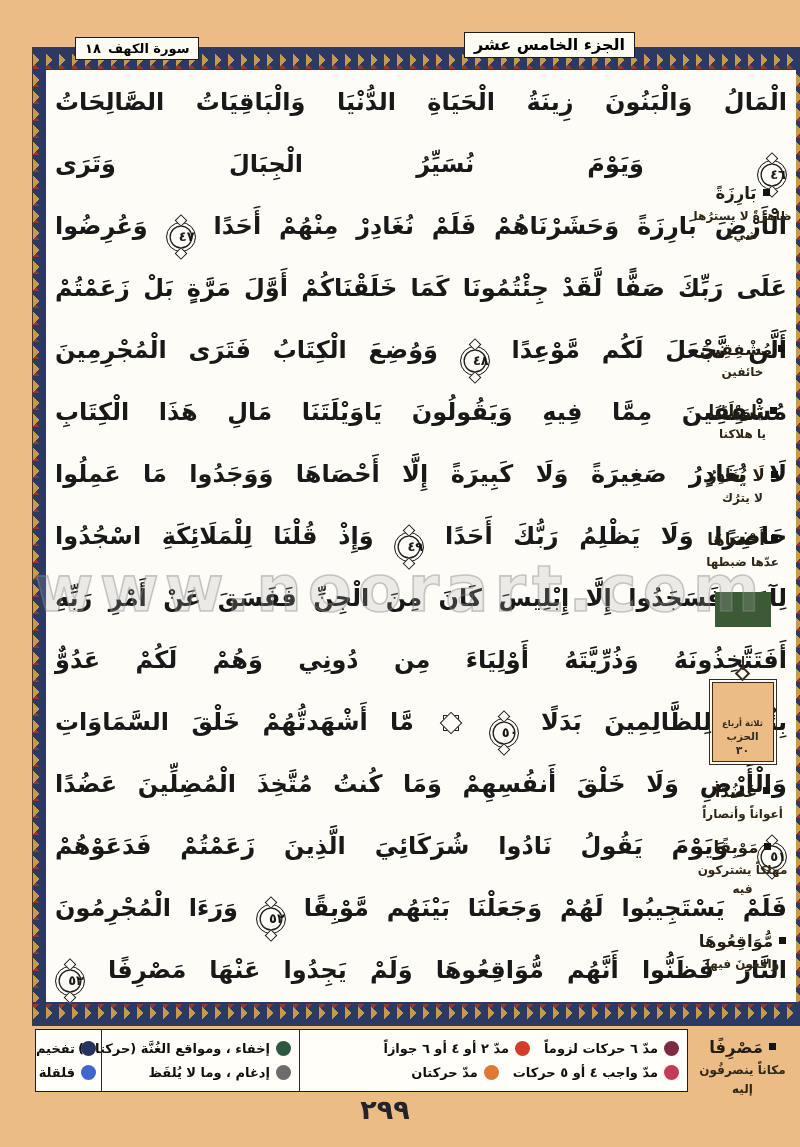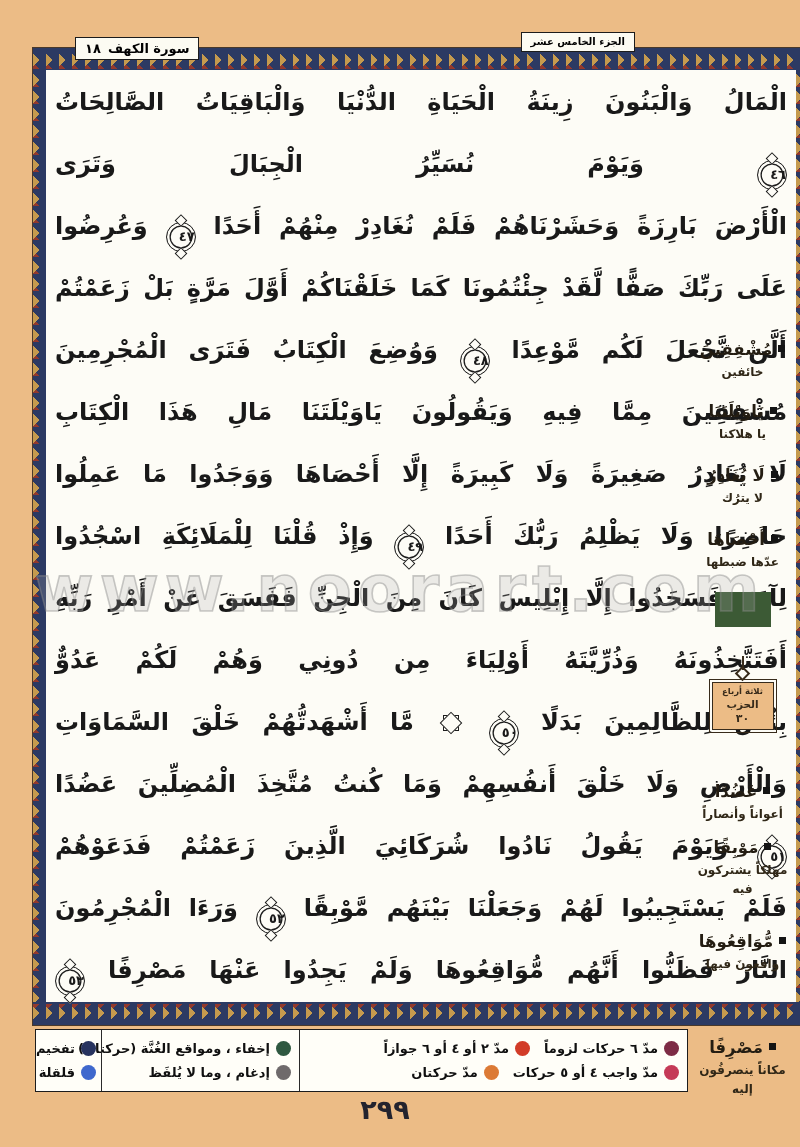--- a/index.html
+++ b/index.html
@@ -18,21 +18,21 @@
   .band-bottom { left:0; bottom:0; width:100%; height:23px; transform:scaleY(-1); }
   .band-left   { left:0; top:22px; bottom:23px; width:13px; background-size:13px 17px; }
   .band-right  { right:0; top:22px; bottom:23px; width:13px; background-size:13px 17px; }
   .interior { position:absolute; left:13px; right:13px; top:22px; bottom:23px; background:#fdfcf6; }
 
   
   .badge { position:absolute; background:#fcfbf2; border:1.2px solid #1c1c1c; color:#000000;
            font-weight:bold; font-size:13px; line-height:1; padding:4px 9px; white-space:nowrap; z-index:5; }
   .badge-surah { left:75px; top:37px; }
   .badge-surah .num { margin-right:7px; }
-  .badge-juz { left:auto; right:165px; top:32px; font-size:10px; }
+  .badge-juz { left:auto; right:165px; top:32px; font-size:16px; }
 
   
   #quran-lines { position:absolute; inset:0; padding:2px 9px 0; }
   .qline { height:62px; line-height:60px; font-size:24px; font-weight:bold; color:#191919;
            text-align:justify; text-align-last:justify; white-space:nowrap; overflow:visible; }
   .qt { letter-spacing:0.5px; }
   .vmark { display:inline-flex; align-items:center; justify-content:flex-start; width:30px; height:30px;
            border:1.5px solid #1d1d1d; border-radius:50%; vertical-align:-7px; position:relative;
            box-shadow: inset 0 0 0 2.5px #fdfcf6, inset 0 0 0 3.8px #1d1d1d; background:#fdfcf6; }
   .vmark::before, .vmark::after { content:""; position:absolute; left:50%; width:7px; height:7px;
@@ -54,21 +54,21 @@
   .mnote { position:absolute; left:4px; right:4px; text-align:center; color:#241d12; }
   .mhead { font-size:16.5px; font-weight:bold; white-space:nowrap; }
   .bullet { display:inline-block; width:7px; height:7px; background:#141414; margin-left:6px; vertical-align:3px; }
   .mdef { font-size:12px; font-weight:bold; color:#302717; line-height:1.55; margin-top:4px; padding:0 4px; }
   .green-box { position:absolute; left:50%; transform:translateX(-50%); width:56px; height:35px; background:#3c5a35; }
   .hizb-stamp { position:absolute; left:50%; transform:translateX(-50%); width:62px; text-align:center; color:#382b1b; }
   .stamp-orn { width:2px; height:14px; background:#382b1b; margin:0 auto; }
   .stamp-dia { width:11px; height:11px; border:2px solid #382b1b; transform:rotate(45deg); margin:-2px auto 3px; }
   .stamp-box { border:1.6px solid #382b1b; outline:1px solid #382b1b; outline-offset:2px; padding:3px 2px; background:#ecbc86; }
   .stamp-line { display:block; font-weight:bold; line-height:1.35; }
-  .stamp-line.l0 { font-size:8.5px; } .stamp-line.l1 { font-size:10.5px; } .stamp-line.l2 { font-size:11px; }
+  .stamp-line.l0 { font-size:8.5px;margin-top:32px; } .stamp-line.l1 { font-size:10.5px; } .stamp-line.l2 { font-size:11px; }
 
   
   #legend { position:absolute; left:35px; top:1029px; width:653px; height:63px; background:#fffef8;
             border:1.6px solid #1d1d1d; display:flex; direction:rtl; z-index:5; }
   .lcell { display:flex; flex-direction:column; justify-content:space-evenly; padding:2px 8px; }
   .lcell + .lcell { border-left:none; border-right:1.2px solid #2a2a2a; }
   .lcell-0 { flex:1 1 auto; } .lcell-1 { width:198px; } .lcell-2 { width:66px; padding:2px 5px; }
   .lrow { display:flex; align-items:center; gap:14px; }
   .lentry { display:inline-flex; align-items:center; white-space:nowrap; }
   .ldot { width:15px; height:15px; border-radius:50%; margin-left:6px; flex:0 0 auto; }
@@ -126,20 +126,24 @@
   </div>
 
   <div class="badge badge-surah">
     <span>سورة الكهف</span><span class="num">١٨</span>
   </div>
   <div class="badge badge-juz">الجزء الخامس عشر</div>
 
   <div class="watermark">www.noorart.com</div>
 
   <aside id="margin-notes">
+      <div class="mnote" style="top: 184px;">
+        <div class="mhead"><span class="bullet"></span><span class="mword">بَارِزَةً</span></div>
+        <div class="mdef">ظاهرةً لا يسترُها شيءٌ</div>
+      </div>
       <div class="mnote" style="top: 340px;">
         <div class="mhead"><span class="bullet"></span><span class="mword">مُشْفِقِينَ</span></div>
         <div class="mdef">خائفين</div>
       </div>
       <div class="mnote" style="top: 402px;">
         <div class="mhead"><span class="bullet"></span><span class="mword">يَاوَيْلَتَنَا</span></div>
         <div class="mdef">يا هلاكنا</div>
       </div>
       <div class="mnote" style="top: 466px;">
         <div class="mhead"><span class="bullet"></span><span class="mword">لَا يُغَادِرُ</span></div>

